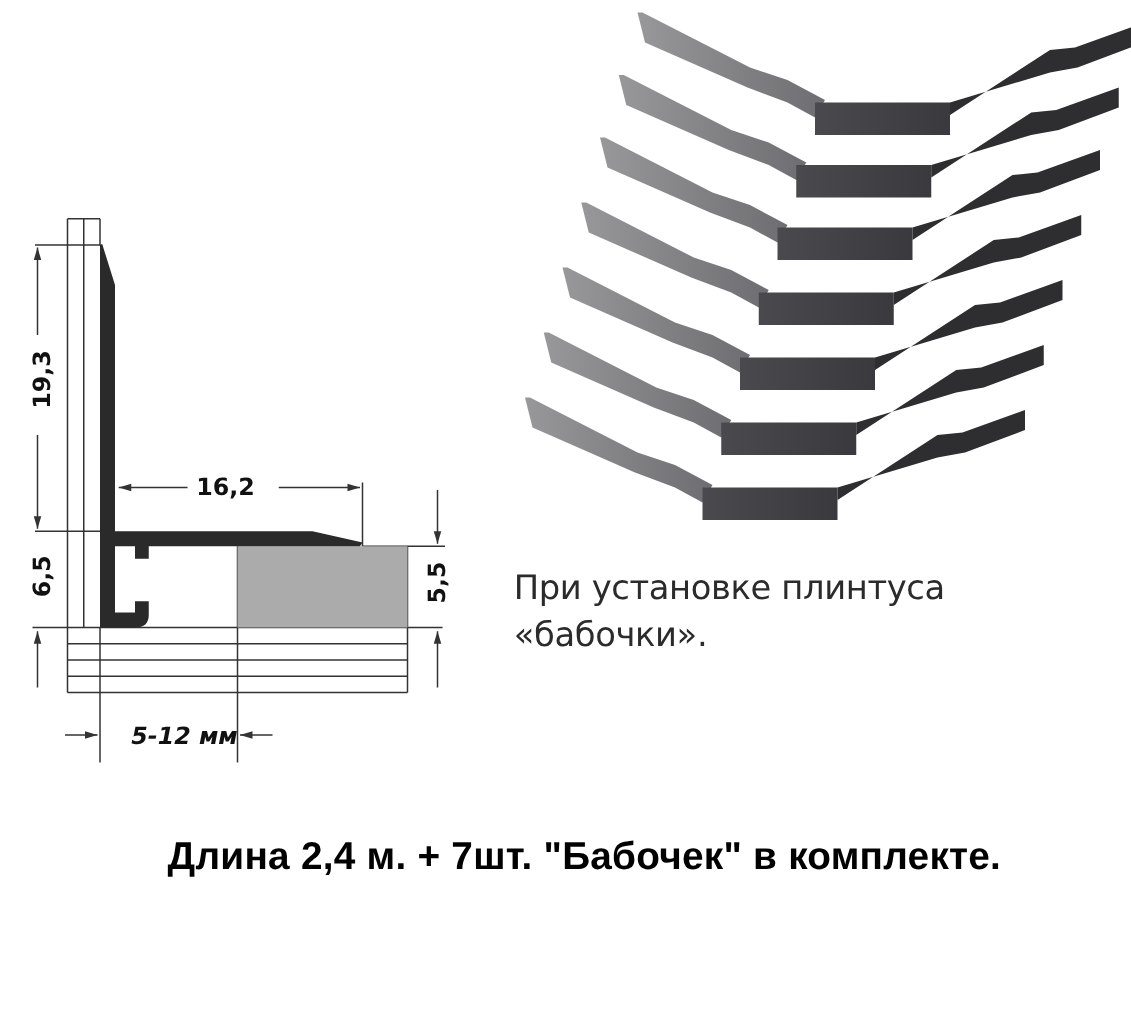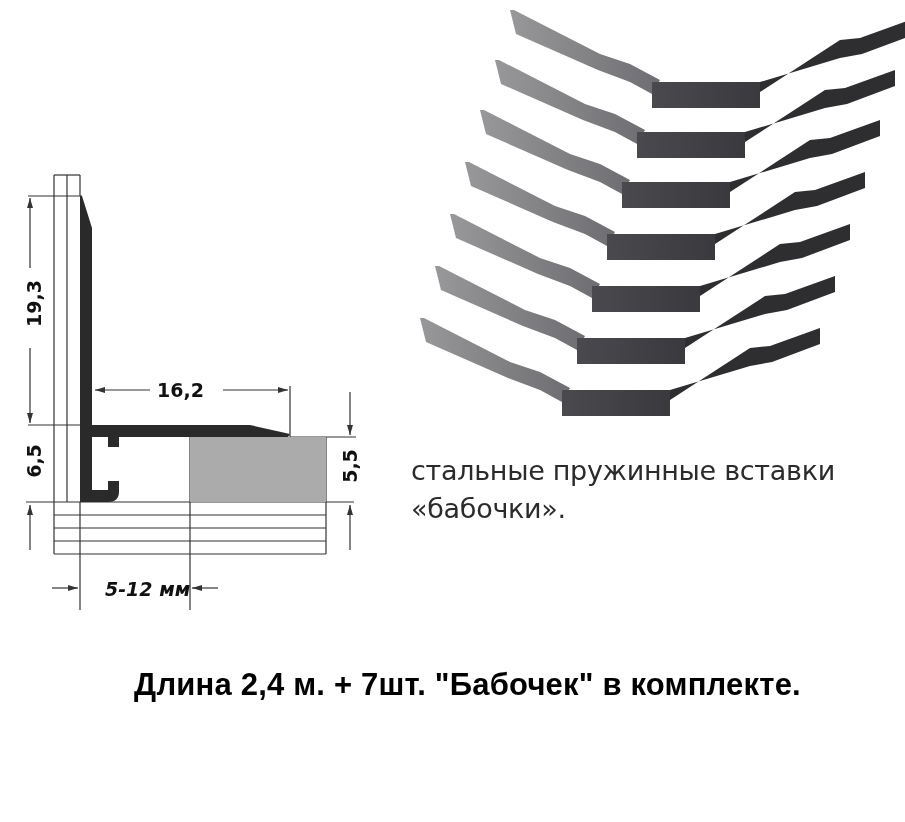--- a/index.html
+++ b/index.html
@@ -107,17 +107,17 @@
   <use href="#spring" x="110" y="10"></use>
   <use href="#spring" x="95" y="60"></use>
   <use href="#spring" x="80" y="110"></use>
   <use href="#spring" x="65" y="162"></use>
   <use href="#spring" x="50" y="214"></use>
   <use href="#spring" x="35" y="266"></use>
   <use href="#spring" x="20" y="318"></use>
 </svg>
 
 <div id="desc">
-  <div>стальные пружинные вставки</div>
+  <div>При установке плинтуса</div>
   <div>«бабочки».</div>
 </div>
 
 <div id="footer">Длина 2,4 м. + 7шт. "Бабочек" в комплекте.</div>
 
 </body></html>

